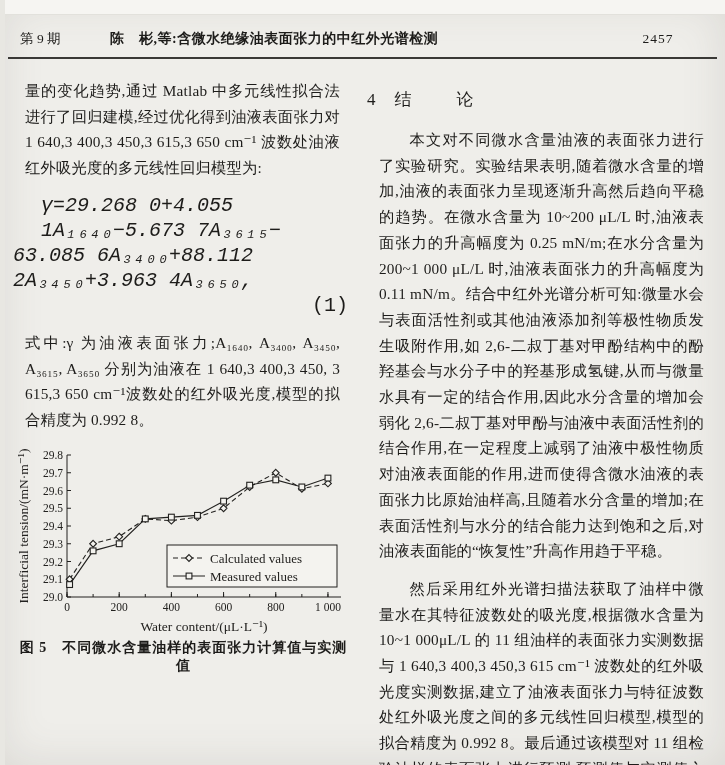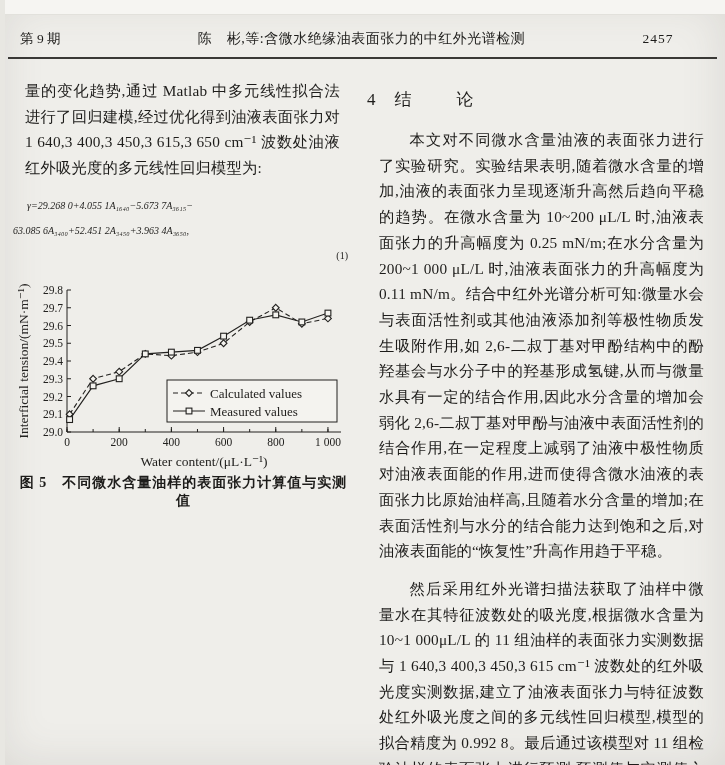--- a/index.html
+++ b/index.html
@@ -9,33 +9,33 @@
     font-family:"Liberation Serif","DejaVu Serif",serif;
     color:#1d1c1a;
   }
   .page{position:relative;width:725px;height:765px;
     box-shadow:inset 0 0 45px rgba(90,85,75,.14);}
   .scan-top{position:absolute;top:0;left:0;right:0;height:14px;background:#f6f5f2;border-bottom:1px solid #e2e1dc;}
   .scan-left{position:absolute;top:0;left:0;bottom:0;width:5px;background:#e8e7e2;}
 
   .header{position:absolute;top:30px;left:20px;right:22px;display:flex;align-items:baseline;font-size:13.5px;}
   .header .issue{width:90px;}
-  .header .title{flex:1;text-align:center;font-size:14px;letter-spacing:.5px;}
+  .header .title{flex:1;text-align:left;font-size:14px;letter-spacing:.5px;font-weight:bold;}
   .header .pageno{width:90px;text-align:center;letter-spacing:1px;}
   .header-rule{position:absolute;top:57px;left:8px;right:8px;border-top:2px solid #3a3936;}
 
   .content{position:absolute;top:66px;left:13px;right:9px;display:flex;gap:15px;}
   .col-left{width:339px;flex:0 0 339px;}
   .col-right{flex:1;min-width:0;}
 
   p.body-text{margin:12px;font-size:15.3px;line-height:25.7px;text-align:justify;letter-spacing:.2px;}
   p.indent{text-indent:2em;}
 
-  .equation{margin:4px 0 2px 0;font-size:10px;line-height:25px;font-style:italic;
-    font-family:Liberation Serif, serif;}
+  .equation{margin:4px 0 2px 0;font-size:20px;line-height:25px;font-style:italic;
+    font-family:Liberation Mono, monospace;}
   .equation .eq-line1{padding-left:1.4em;}
   .equation .eq-number{text-align:right;font-style:normal;padding-right:4px;}
 
   .section-heading{margin:22px 0 16px 0;font-size:17px;font-weight:normal;letter-spacing:1px;}
   .section-heading .num{margin-right:18px;}
   .section-heading .txt{letter-spacing:14px;}
 
   .figure-block{margin-top:12px;margin-left:2px;}
   .caption-cn{margin:4px 0 0 0;text-align:center;font-size:14px;font-weight:bold;letter-spacing:1px;}
 
@@ -56,24 +56,25 @@
   </div>
   <div class="header-rule"></div>
 
   <div class="content">
 
     <div class="col-left">
       <p class="body-text">量的变化趋势,通过 Matlab 中多元线性拟合法进行了回归建模,经过优化得到油液表面张力对 1 640,3 400,3 450,3 615,3 650 cm⁻¹ 波数处油液红外吸光度的多元线性回归模型为:</p>
 
       <div class="equation">
         <div class="eq-line1">γ=29.268 0+4.055 1A₁₆₄₀−5.673 7A₃₆₁₅−</div>
-        <div class="eq-line2">63.085 6A₃₄₀₀+52.451 2A₃₄₅₀+3.963 4A₃₆₅₀,</div>
+        <div class="eq-line2">63.085 6A₃₄₀₀+88.112 2A₃₄₅₀+3.963 4A₃₆₅₀,</div>
         <div class="eq-number">(1)</div>
       </div>
 
+      <p class="body-text">式中:γ 为油液表面张力;A₁₆₄₀, A₃₄₀₀, A₃₄₅₀, A₃₆₁₅, A₃₆₅₀ 分别为油液在 1 640,3 400,3 450, 3 615,3 650 cm⁻¹波数处的红外吸光度,模型的拟合精度为 0.992 8。</p>
 
       <div class="figure-block">
         <div class="chart-wrap" id="chart"><svg viewBox="0 0 336 190" width="336" height="190">
               <line x1="52" y1="10" x2="52" y2="152" stroke="#22211f" stroke-width="1"></line>
               <line x1="52" y1="152" x2="326" y2="152" stroke="#22211f" stroke-width="1"></line>
               <line x1="52" y1="152" x2="56" y2="152" stroke="#22211f" stroke-width="1"></line>
               <text x="48" y="156" font-size="11.5" fill="#22211f" text-anchor="end">29.0</text>
               <line x1="52" y1="134.24999999999977" x2="56" y2="134.24999999999977" stroke="#22211f" stroke-width="1"></line>
               <text x="48" y="138.24999999999977" font-size="11.5" fill="#22211f" text-anchor="end">29.1</text>
               <line x1="52" y1="116.50000000000016" x2="56" y2="116.50000000000016" stroke="#22211f" stroke-width="1"></line>

